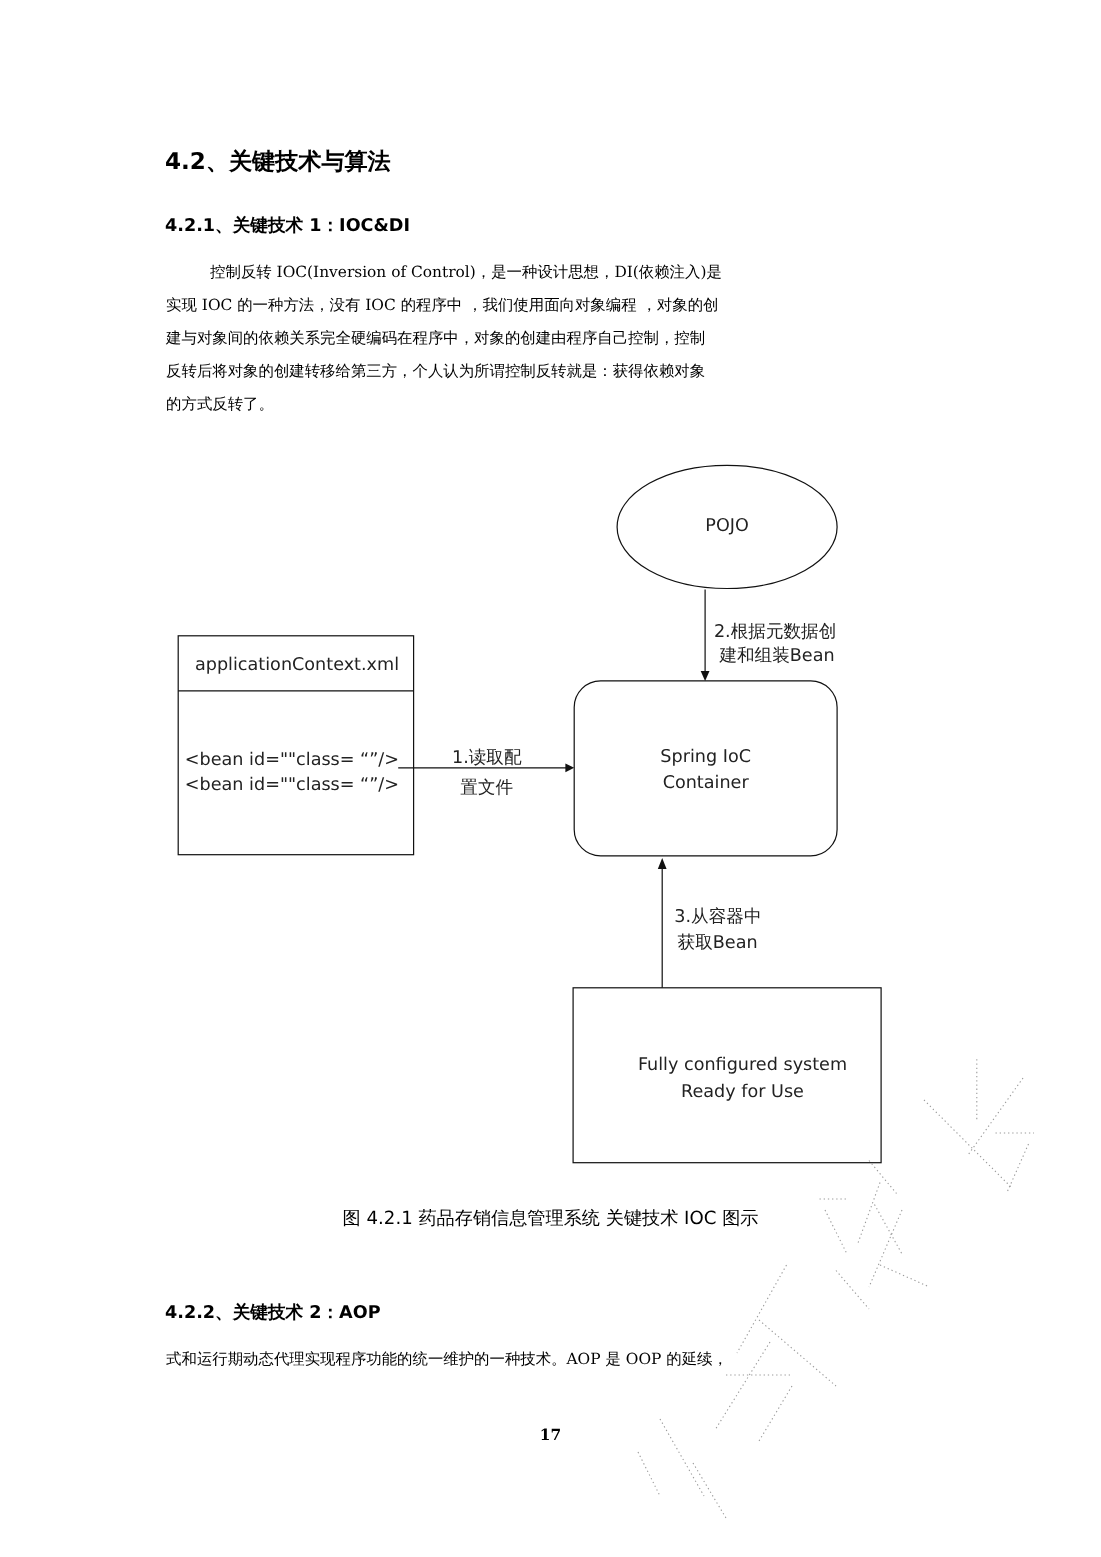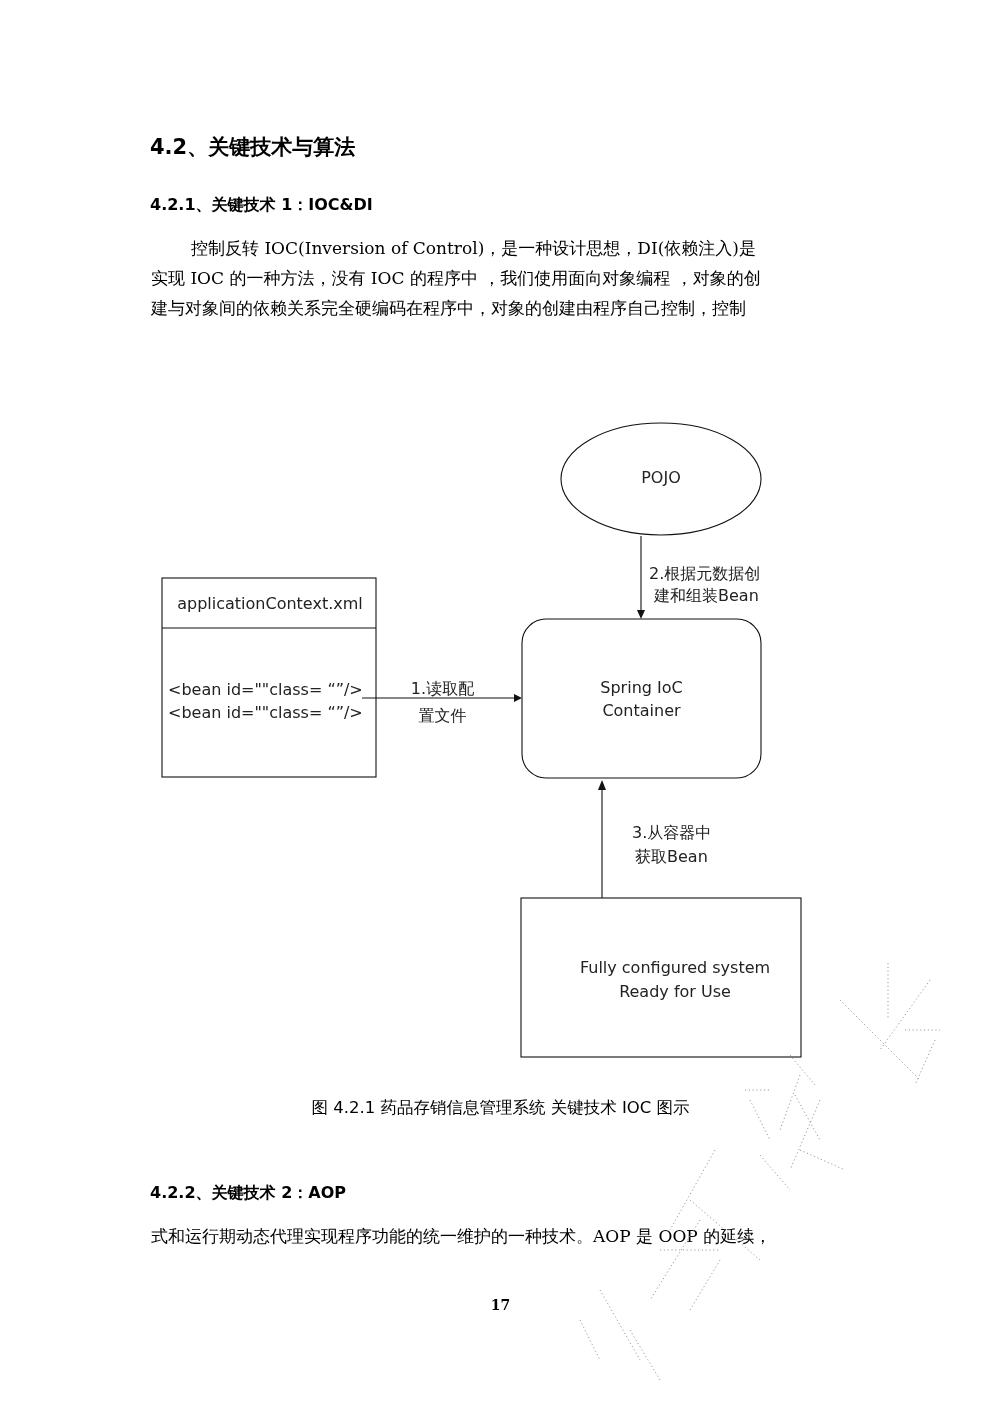--- a/index.html
+++ b/index.html
@@ -1,37 +1,39 @@
 <!DOCTYPE html>
 <html><head>
   <meta charset="utf-8">
   <style>
     html, body { margin: 0; padding: 0; background: #ffffff; }
     body { width: 1001px; height: 1415px; position: relative; overflow: hidden; color: #000; }
     .abs { position: absolute; }
     .h2 { left: 150px; top: 133px; font-family: "DejaVu Sans", sans-serif; font-weight: bold; font-size: 21px; letter-spacing: 0px; }
     .h3 { font-family: "DejaVu Sans", sans-serif; font-weight: bold; font-size: 16px; }
-    .para { left: 151px; width: 700px; font-family: "DejaVu Serif", serif; font-size: 17px; line-height: 30px; text-align: justify; }
+    .para { left: 151px; width: 700px; font-family: "DejaVu Serif", serif; font-size: 14px; line-height: 30px; text-align: justify; }
     .para .line { display: block; white-space: nowrap; height: 30px; }
     .diag { font-family: "DejaVu Sans", sans-serif; font-size: 16px; color: #222; }
     .center-text { text-align: center; }
     .caption { left: 0; width: 1001px; top: 1097px; text-align: center; font-family: "DejaVu Sans", sans-serif; font-size: 16.5px; }
     .pagenum { left: 0; width: 1001px; top: 1297px; text-align: center; font-family: "DejaVu Serif", serif; font-size: 14px; font-weight: bold; }
     svg.overlay { position: absolute; left: 0; top: 0; }
   </style>
 </head>
 <body>
 
 <div class="abs h2">4.2、关键技术与算法</div>
 <div class="abs h3" style="left:150px; top:195px;">4.2.1、关键技术 1：IOC&amp;DI</div>
 
 <div class="abs para" style="top:233px;">
   <span class="line" style="text-indent:40px;">控制反转 IOC(Inversion of Control)，是一种设计思想，DI(依赖注入)是</span>
   <span class="line">实现 IOC 的一种方法，没有 IOC 的程序中 ，我们使用面向对象编程 ，对象的创</span>
   <span class="line">建与对象间的依赖关系完全硬编码在程序中，对象的创建由程序自己控制，控制</span>
+  <span class="line">反转后将对象的创建转移给第三方，个人认为所谓控制反转就是：获得依赖对象</span>
+  <span class="line">的方式反转了。</span>
 </div>
 
 <svg class="overlay" width="1001" height="1415">
 
   <ellipse cx="661" cy="479" rx="100" ry="56" fill="none" stroke="#111" stroke-width="1.1"></ellipse>
 
   <line x1="641" y1="536" x2="641" y2="612" stroke="#111" stroke-width="1.1"></line>
   <polygon points="637,610 645,610 641,619" fill="#111"></polygon>
 
   <line x1="362" y1="698" x2="516" y2="698" stroke="#111" stroke-width="1.1"></line>
@@ -64,21 +66,21 @@
 <div class="abs diag center-text" style="left:385px; top:675px; width:115px; line-height:27px;">
   <div>1.读取配</div>
   <div>置文件</div>
 </div>
 
 <div class="abs diag center-text" style="left:522px; top:676px; width:239px; line-height:23px;">
   <div>Spring IoC</div>
   <div>Container</div>
 </div>
 
-<div class="abs diag" style="left:632px; top:821px; line-height:24px;">
+<div class="abs diag" style="left:613px; top:821px; line-height:24px;">
   <div>3.从容器中</div>
   <div style="padding-left:3px;">获取Bean</div>
 </div>
 
 <div class="abs diag center-text" style="left:521px; top:956px; width:308px; line-height:24px;">
   <div>Fully configured system</div>
   <div>Ready for Use</div>
 </div>
 
 <div class="abs caption">图 4.2.1  药品存销信息管理系统  关键技术 IOC 图示</div>

